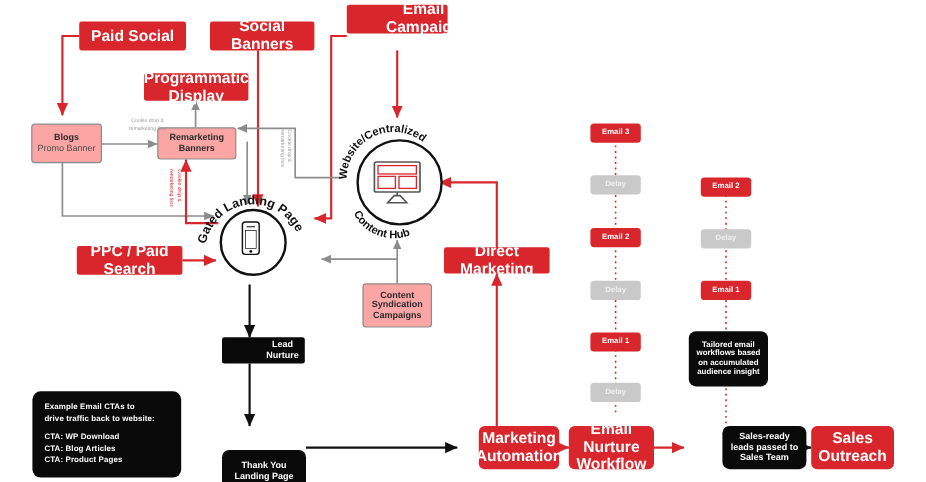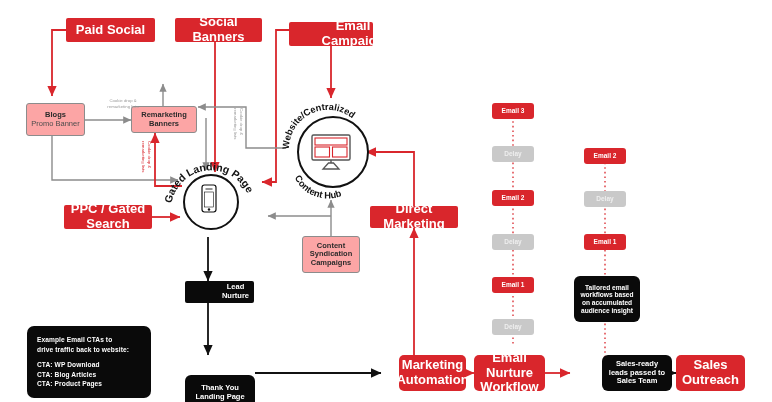--- a/index.html
+++ b/index.html
@@ -123,27 +123,30 @@
   </svg>
 
   <div class="node red-box" style="left:66px;top:18px;width:89px;height:24px;">
     <span>Paid Social</span>
   </div>
 
   <div class="node red-box" style="left:175px;top:18px;width:87px;height:24px;">
     <span>Social Banners</span>
   </div>
 
-  <div class="node red-box" style="left:289px;top:22px;width:84px;height:24px;padding-left:44px;">
+  <div class="node red-box" style="left:289px;top:4px;width:84px;height:24px;padding-left:44px;">
     <span>Email Campaign</span>
   </div>
 
+  <div class="node red-box" style="left:120px;top:61px;width:87px;height:23px;">
+    <span>Programmatic Display</span>
+  </div>
 
   <div class="node red-box" style="left:64px;top:205px;width:88px;height:24px;">
-    <span>PPC / Gated Search</span>
+    <span>PPC / Paid Search</span>
   </div>
 
   <div class="node red-box" style="left:370px;top:206px;width:88px;height:22px;text-align:center;">
     <span>Direct Marketing</span>
   </div>
 
   <div class="node gray-box" style="left:26px;top:103px;width:59px;height:33px;flex-direction:column;">
     <b>Blogs</b>
     <span>Promo Banner</span>
   </div>

